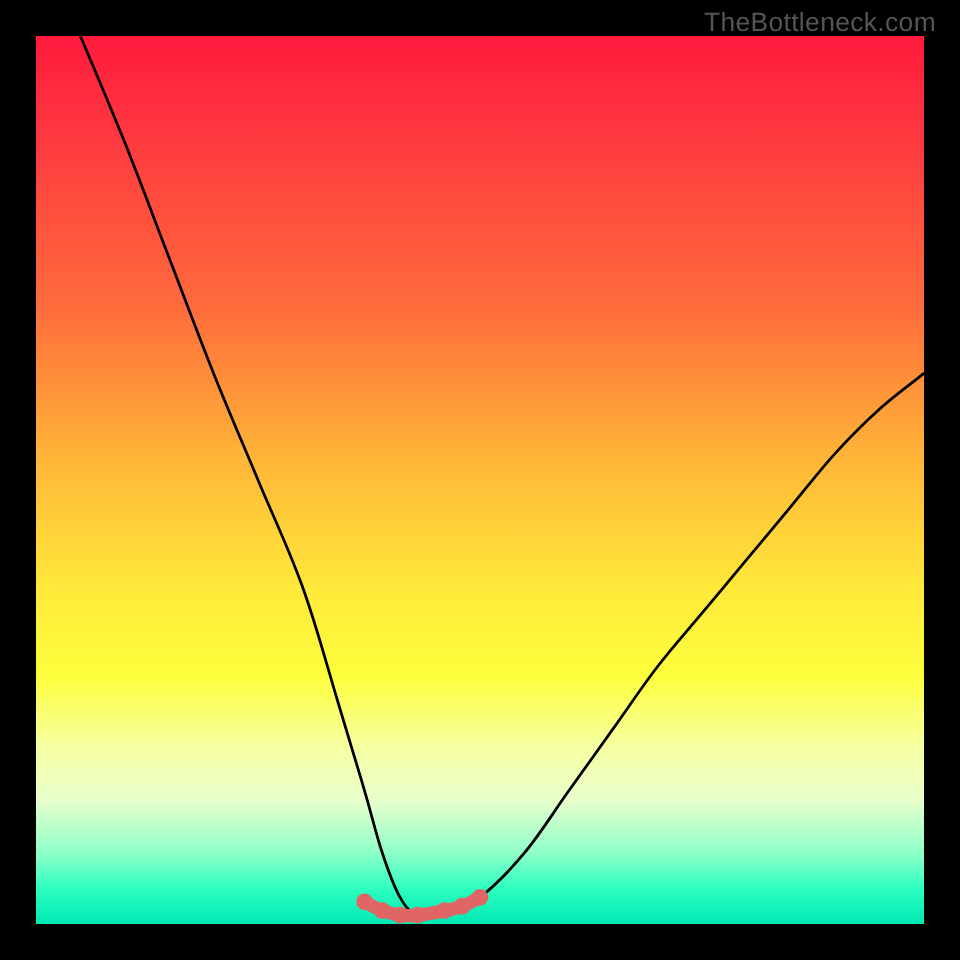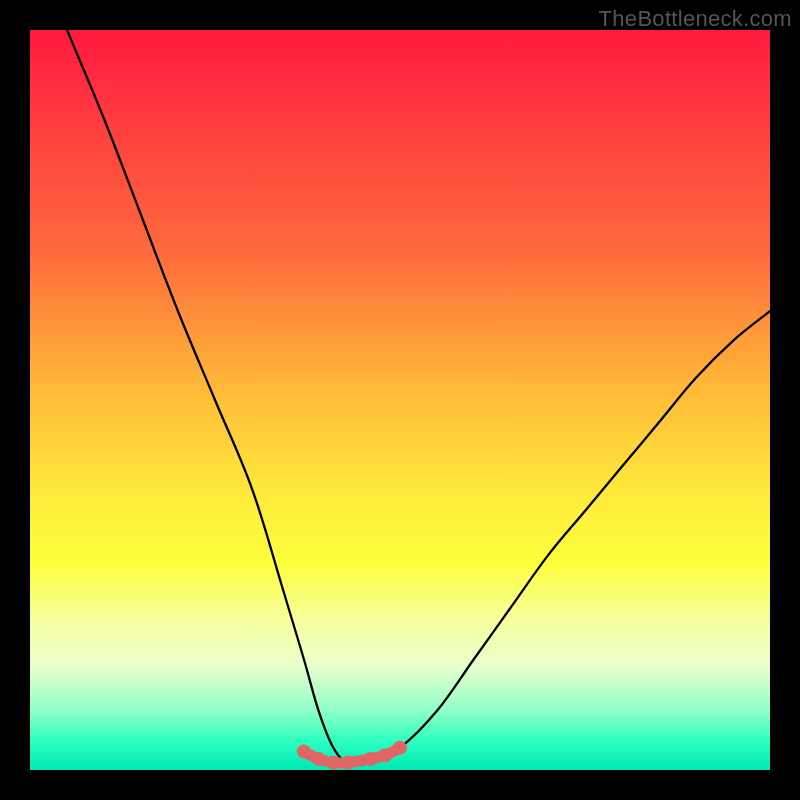--- a/index.html
+++ b/index.html
@@ -34,21 +34,21 @@
       #f6ffa0 80%,
       #e8ffcc 86%,
       #8effc8 92%,
       #2effc0 96%,
       #00e8b4 100%
     );
   }
   .watermark {
     position: absolute;
     top: 6px;
-    right: 8px;
+    right: 20px;
     color: #555;
     font-size: 22px;
     font-weight: 500;
     letter-spacing: 0.3px;
     user-select: none;
   }
   svg.curve-layer {
     position: absolute;
     left: 0;
     top: 0;

